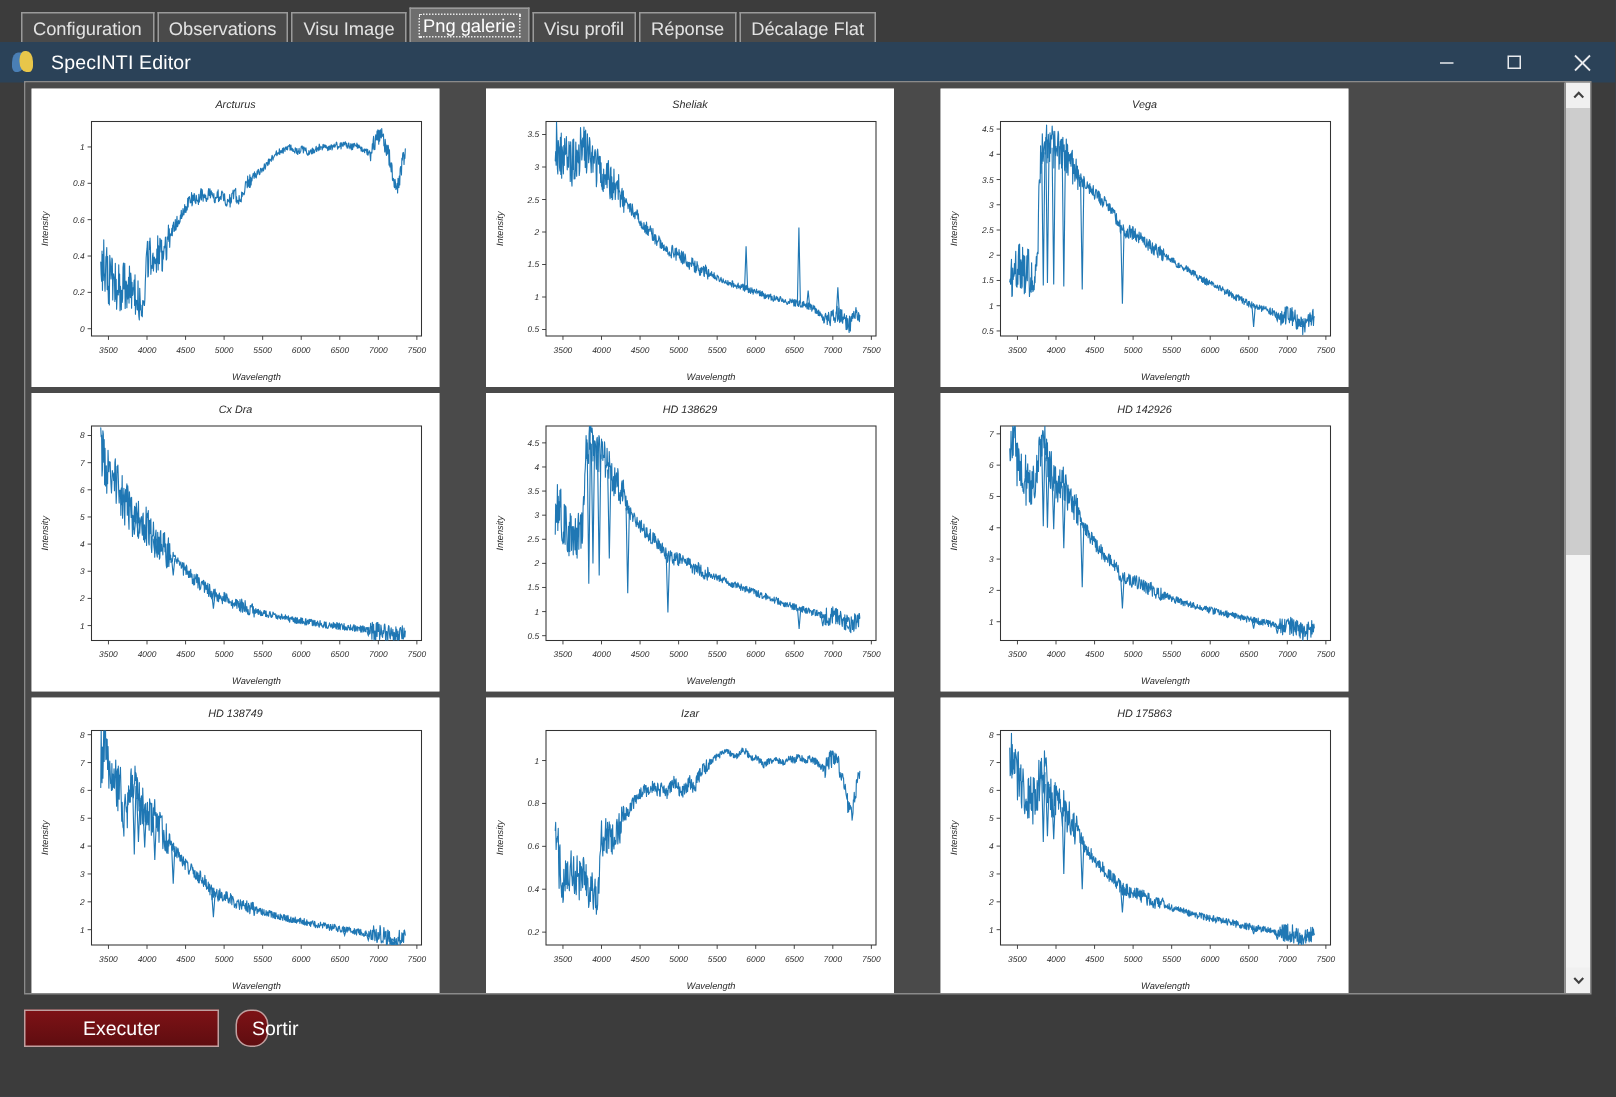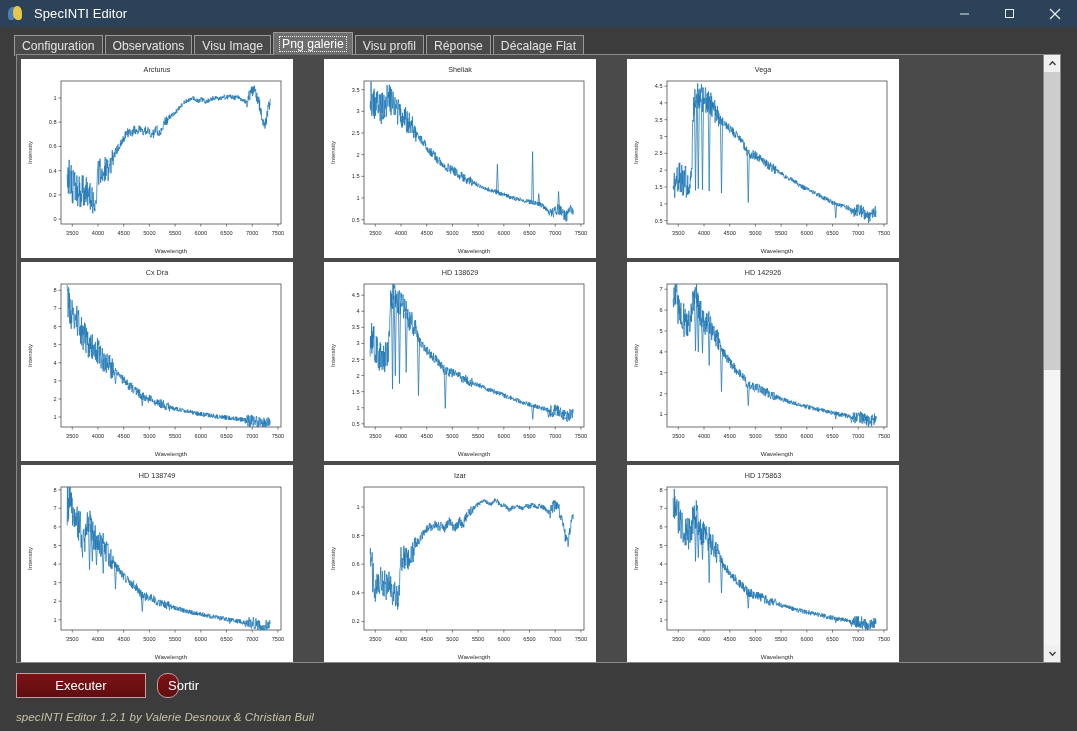--- a/index.html
+++ b/index.html
@@ -94,20 +94,21 @@
   
   #content-panel {
     flex: 1;
     margin: 0 16px 0 16px;
     border: 1px solid #8a8a8a;
     background: #3c3c3c;
     display: flex;
     position: relative;
     overflow: hidden;
     margin-top: -1px;
+    font-style: italic;
   }
   #gallery-viewport {
     flex: 1;
     background: #4a4a4a;
     overflow: hidden;
     position: relative;
   }
   #gallery-grid {
     display: grid;
     grid-template-columns: repeat(3, 303px);
@@ -170,20 +171,44 @@
     font-style: italic;
     font-size: 11.5px;
     letter-spacing: 0.1px;
   }
 </style>
 </head>
 <body>
 
 <div id="app-window">
 
+  <div id="tab-strip">
+      <div class="tab">
+        <span class="tab-label">Configuration</span>
+      </div>
+      <div class="tab">
+        <span class="tab-label">Observations</span>
+      </div>
+      <div class="tab">
+        <span class="tab-label">Visu Image</span>
+      </div>
+      <div class="tab selected">
+        <span class="tab-label">Png galerie</span>
+      </div>
+      <div class="tab">
+        <span class="tab-label">Visu profil</span>
+      </div>
+      <div class="tab">
+        <span class="tab-label">Réponse</span>
+      </div>
+      <div class="tab">
+        <span class="tab-label">Décalage Flat</span>
+      </div>
+    </div>
+
   <div id="title-bar">
     <div id="app-icon">
       <div class="blue-blob"></div>
       <div class="yellow-blob"></div>
     </div>
     <span id="title-text">SpecINTI Editor</span>
     <div id="window-controls">
       <div class="win-btn" id="btn-minimize">
         <svg width="11" height="11" viewBox="0 0 11 11">
             <line x1="1" y1="6" x2="10" y2="6" stroke="#e8eaed" stroke-width="1"></line>
@@ -195,44 +220,20 @@
           </svg>
       </div>
       <div class="win-btn" id="btn-close">
         <svg width="12" height="12" viewBox="0 0 12 12">
             <line x1="1" y1="1" x2="11" y2="11" stroke="#e8eaed" stroke-width="1.2"></line>
             <line x1="11" y1="1" x2="1" y2="11" stroke="#e8eaed" stroke-width="1.2"></line>
           </svg>
       </div>
     </div>
   </div>
-
-  <div id="tab-strip">
-      <div class="tab">
-        <span class="tab-label">Configuration</span>
-      </div>
-      <div class="tab">
-        <span class="tab-label">Observations</span>
-      </div>
-      <div class="tab">
-        <span class="tab-label">Visu Image</span>
-      </div>
-      <div class="tab selected">
-        <span class="tab-label">Png galerie</span>
-      </div>
-      <div class="tab">
-        <span class="tab-label">Visu profil</span>
-      </div>
-      <div class="tab">
-        <span class="tab-label">Réponse</span>
-      </div>
-      <div class="tab">
-        <span class="tab-label">Décalage Flat</span>
-      </div>
-    </div>
 
   <div id="content-panel">
     <div id="gallery-viewport">
       <div id="gallery-grid">
           <div class="plot-tile">
             <svg width="272" height="199" viewBox="0 0 272 199">
               <rect x="0" y="0" width="272" height="199" fill="#ffffff"></rect>
               <text x="136" y="13" text-anchor="middle" font-family="&quot;Liberation Sans&quot;, sans-serif" font-size="7.2" fill="#2b2b2b">Arcturus</text>
               <rect x="40" y="22" width="220" height="143" fill="none" stroke="#333333" stroke-width="0.7"></rect>
               <line x1="51.30841121495327" y1="165" x2="51.30841121495327" y2="167.6" stroke="#333" stroke-width="0.6"></line>
@@ -754,16 +755,15 @@
           </svg>
       </div>
     </div>
   </div>
 
   <div id="bottom-bar">
     <div id="button-row">
       <button class="action-btn" id="btn-executer">Executer</button>
       <button class="action-btn" id="btn-sortir">Sortir</button>
     </div>
-    <div id="credits">specINTI Editor 1.2.1 by Valerie Desnoux &amp; Christian Buil</div>
   </div>
 
 </div>
 
 </body></html>

